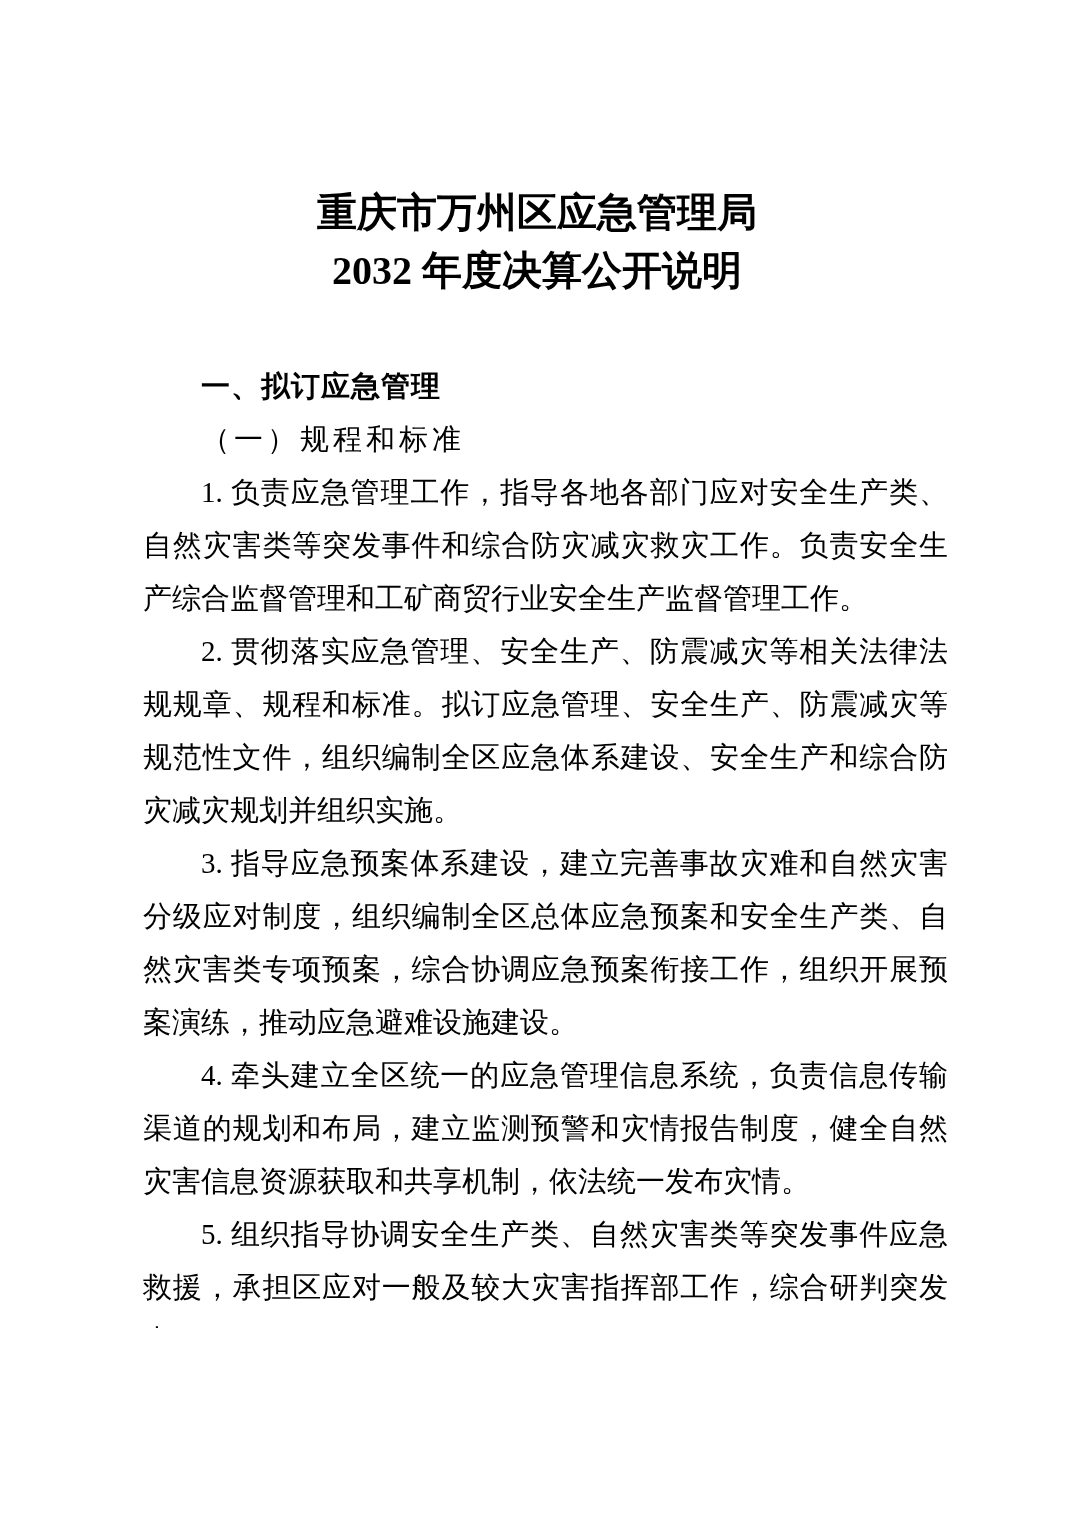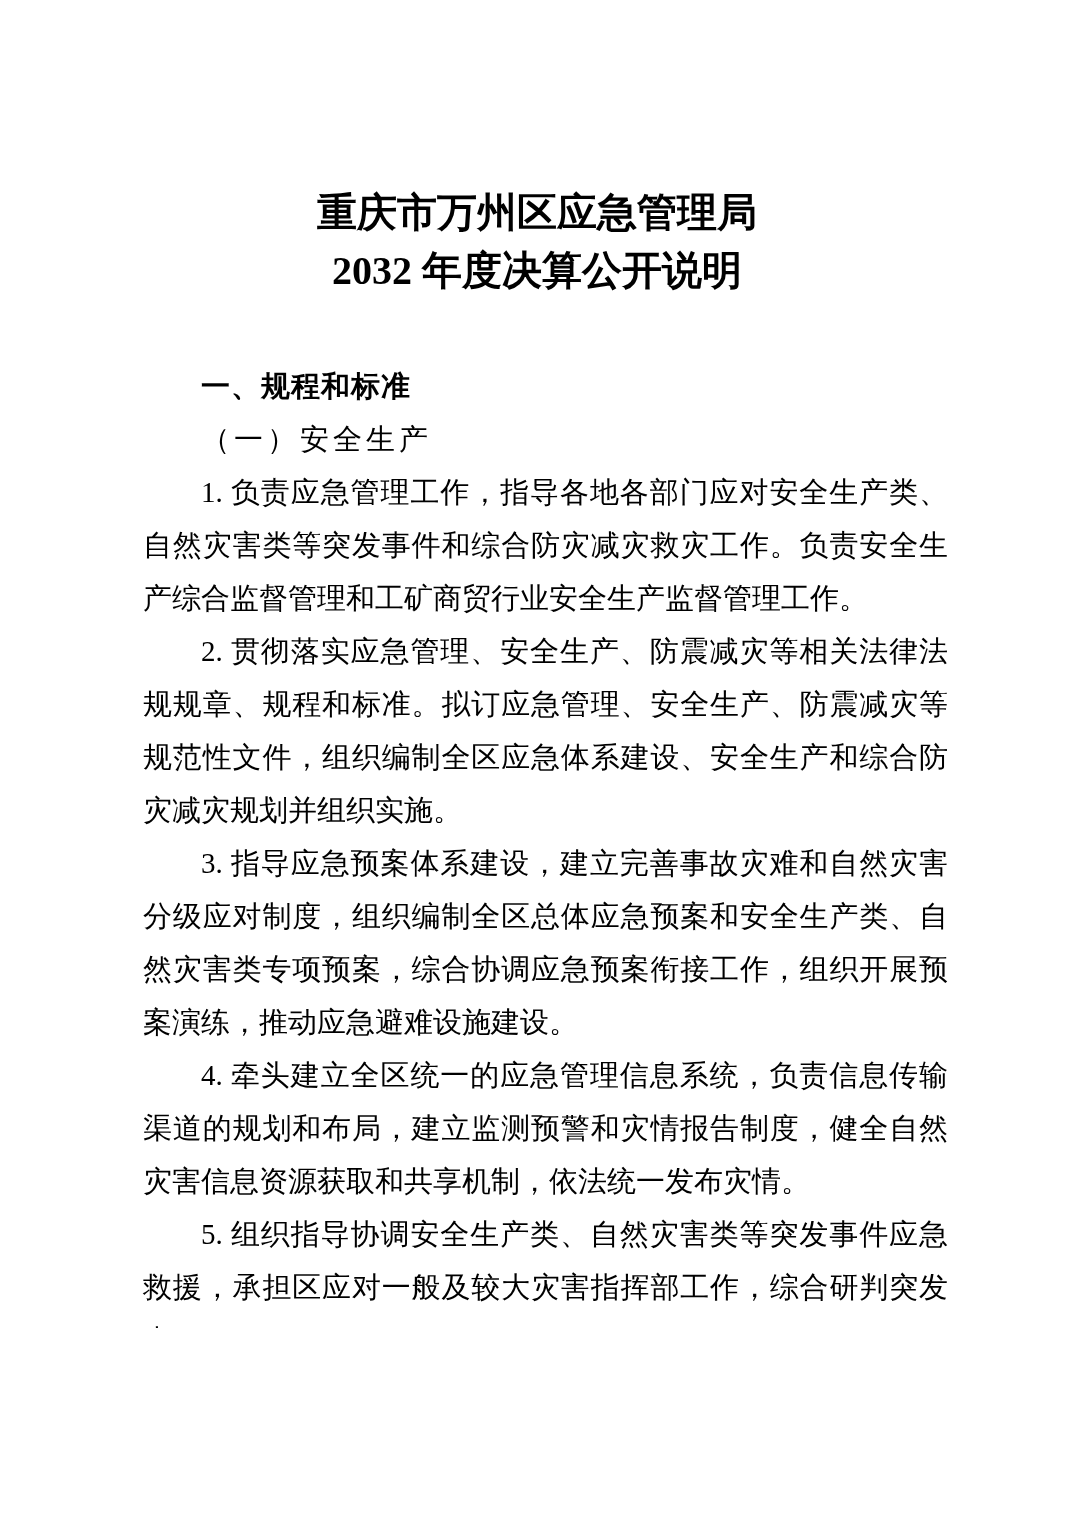--- a/index.html
+++ b/index.html
@@ -71,23 +71,23 @@
 <body>
 
 <div class="page">
 
   <div class="title-block">
     <div>重庆市万州区应急管理局</div>
     <div>2032 年度决算公开说明</div>
   </div>
 
   <div class="content">
-    <div class="section-heading">一、规程和标准</div>
+    <div class="section-heading">一、拟订应急管理</div>
 
-    <div class="subsection-heading">（一）安全生产</div>
+    <div class="subsection-heading">（一）规程和标准</div>
 
     <p class="para">1. 负责应急管理工作，指导各地各部门应对安全生产类、自然灾害类等突发事件和综合防灾减灾救灾工作。负责安全生产综合监督管理和工矿商贸行业安全生产监督管理工作。</p>
 
     <p class="para">2. 贯彻落实应急管理、安全生产、防震减灾等相关法律法规规章、规程和标准。拟订应急管理、安全生产、防震减灾等规范性文件，组织编制全区应急体系建设、安全生产和综合防灾减灾规划并组织实施。</p>
 
     <p class="para">3. 指导应急预案体系建设，建立完善事故灾难和自然灾害分级应对制度，组织编制全区总体应急预案和安全生产类、自然灾害类专项预案，综合协调应急预案衔接工作，组织开展预案演练，推动应急避难设施建设。</p>
 
     <p class="para">4. 牵头建立全区统一的应急管理信息系统，负责信息传输渠道的规划和布局，建立监测预警和灾情报告制度，健全自然灾害信息资源获取和共享机制，依法统一发布灾情。</p>
 
     <p class="para continued">5. 组织指导协调安全生产类、自然灾害类等突发事件应急救援，承担区应对一般及较大灾害指挥部工作，综合研判突发事</p>

